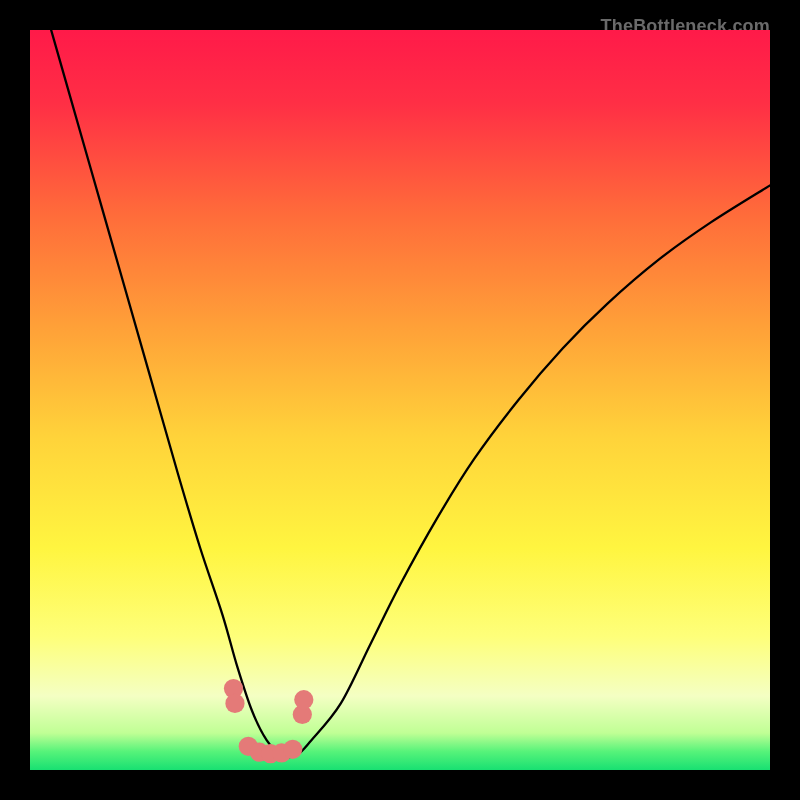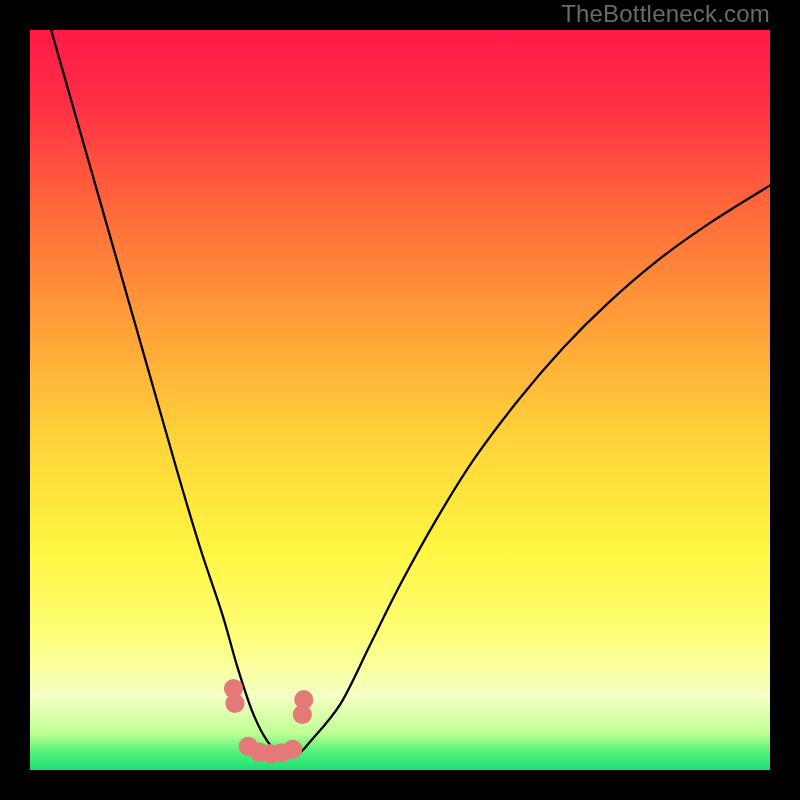--- a/index.html
+++ b/index.html
@@ -20,25 +20,25 @@
   .plot {
     position: absolute;
     left: 30px;
     top: 30px;
     width: 740px;
     height: 740px;
     overflow: hidden;
   }
   .watermark {
     position: absolute;
-    top: 0;
+    top: 16px;
     right: 30px;
     color: #6a6a6a;
-    font-size: 24px;
-    font-weight: 400;
+    font-size: 18px;
+    font-weight: 700;
     letter-spacing: 0.2px;
   }
   svg {
     position: absolute;
     left: 0; top: 0;
   }
 </style>
 </head>
 <body>
 

